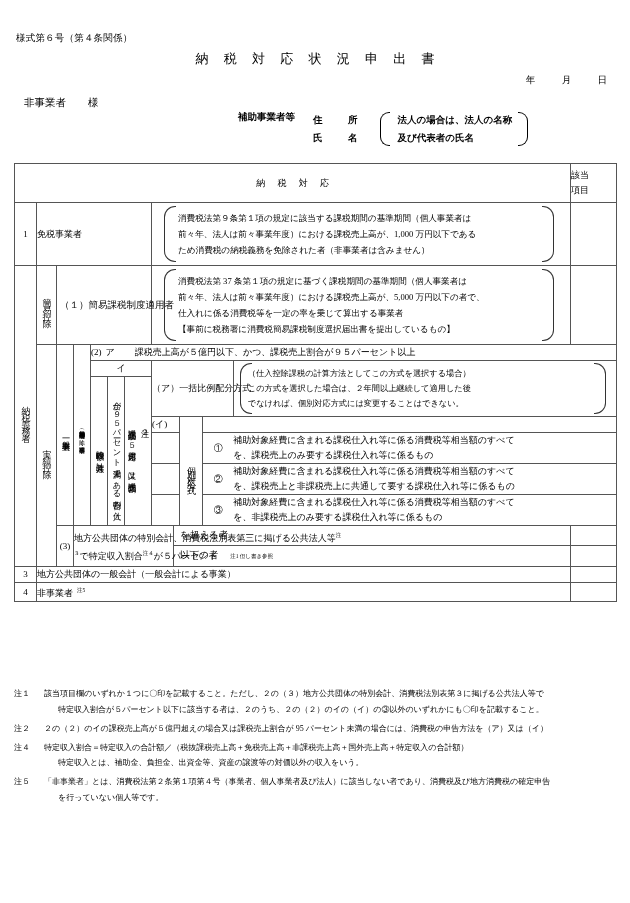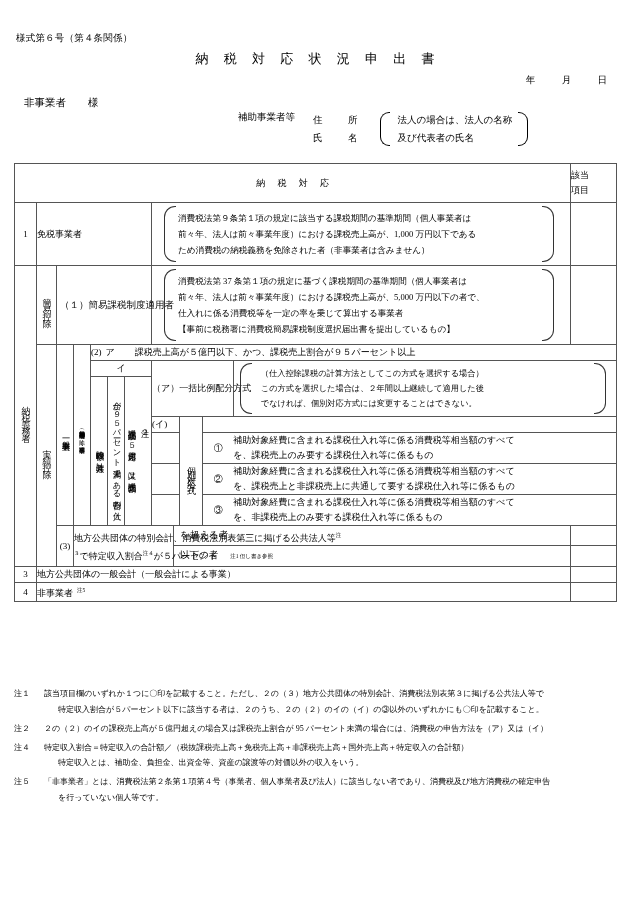--- a/index.html
+++ b/index.html
@@ -63,20 +63,21 @@
   }
   .addressee .sama { margin-left: 22px; }
 
   .applicant {
     position: absolute;
     left: 238px;
     top: 110px;
     display: flex;
     align-items: center;
     white-space: nowrap;
+    font-weight: bold;
   }
   .applicant-label {
     font-size: 9.5px;
     margin-right: 18px;
     align-self: flex-start;
     padding-top: 1px;
   }
   .applicant-fields {
     font-size: 9.5px;
     line-height: 18px;
@@ -409,21 +410,21 @@
           <colgroup>
             <col style="width:22px">
             <col style="width:18px">
             <col style="width:24px">
             <col style="width:301px">
           </colgroup>
           <tbody>
                 <tr>
             <td colspan="3" class="ho-lbl" style="border:none; border-bottom:0.8px solid #555; border-right:0.8px solid #555;">（ア）一括比例配分方式</td>
             <td style="border:none; border-bottom:0.8px solid #555;">
-              <div class="rbox" style="margin:2px 10px 2px 6px; padding:3px 21px; font-size:8.2px; line-height:15px;">
+              <div class="rbox" style="margin:2px 10px 2px 6px; padding:3px 8px; font-size:8.2px; line-height:15px;">
                 <div>（仕入控除課税の計算方法としてこの方式を選択する場合）</div>
                 <div>この方式を選択した場合は、２年間以上継続して適用した後</div>
                 <div>でなければ、個別対応方式には変更することはできない。</div>
               </div>
             </td>
           </tr>
           <tr>
             <td class="ho-lbl-small" style="border:none; border-right:0.8px solid #555; border-bottom:0.8px solid #555;">(イ)</td>
             <td rowspan="4" style="border:none; border-right:0.8px solid #555;">
               <div class="vwrap" style="height:100%;">

